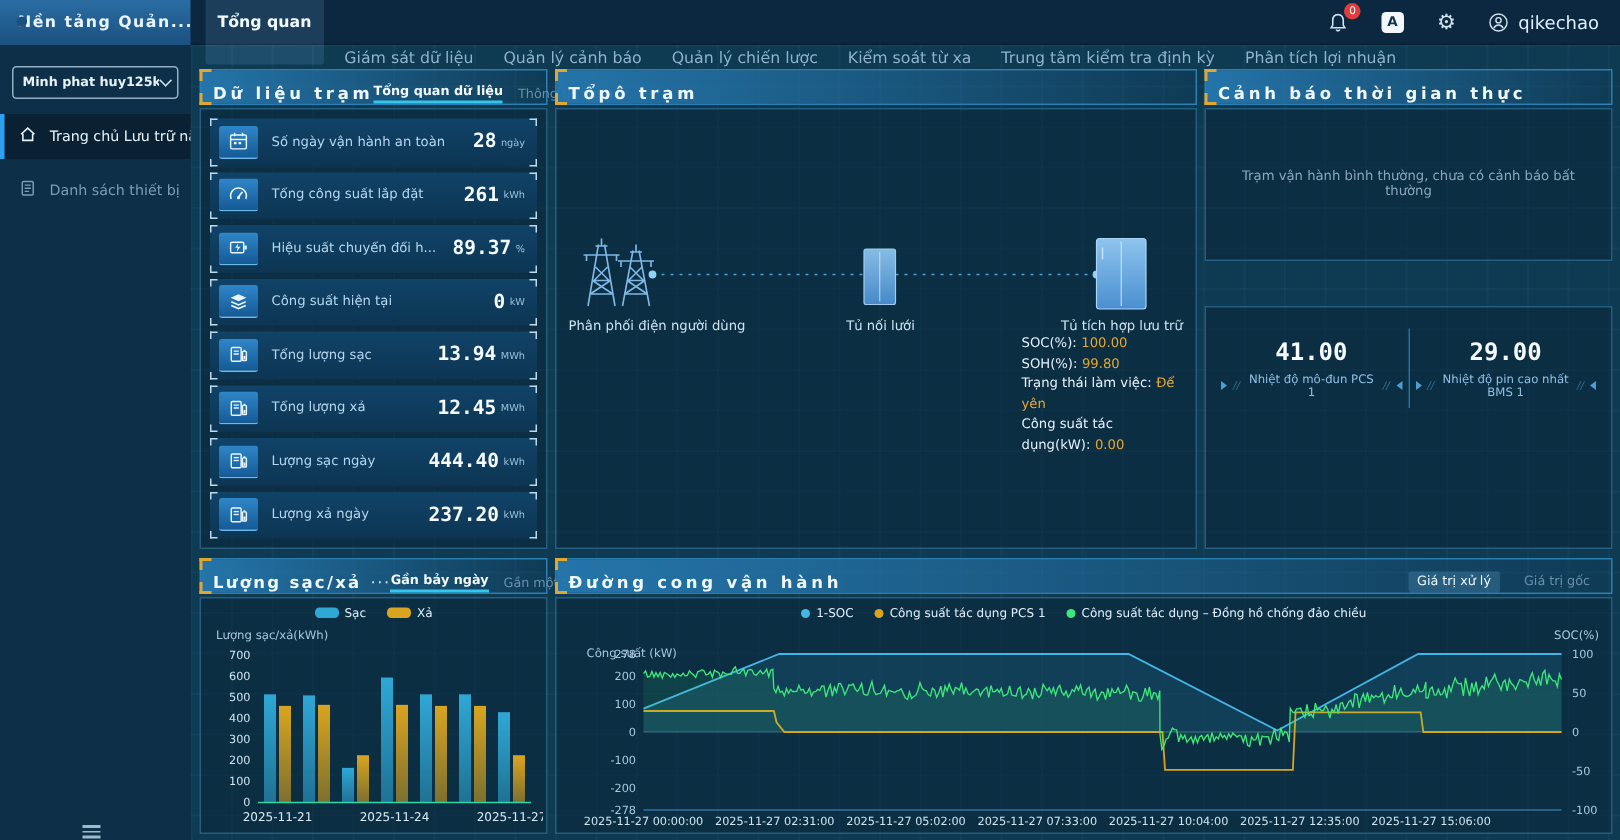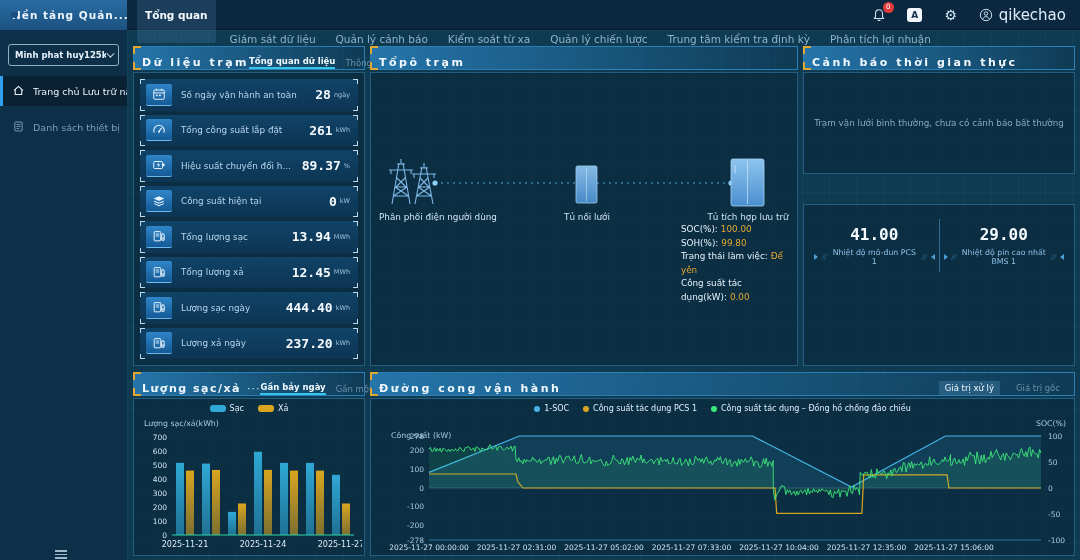--- a/index.html
+++ b/index.html
@@ -14,21 +14,21 @@
   #logo-text { color:#eaf4fd; font-size:10.5px; font-weight:bold; letter-spacing:1px; white-space:nowrap; }
   #nav-menu { display:flex; align-items:center; height:30px; margin-left:6px; }
   .nav-item { font-size:10.5px; color:#8fb3cd; padding:0 10px; line-height:30px; cursor:pointer; white-space:nowrap;margin-top:48px; }
   .nav-item.active { color:#f2faff; font-weight:bold; background:rgba(130,200,250,0.14); border-radius:2px; line-height:22px; margin:4px 4px; padding:17px 8px; }
   #nav-right { position:absolute; right:14px; top:0; height:30px; display:flex; align-items:center; gap:20px; }
   .nav-icon { position:relative; width:16px; height:16px; display:flex; align-items:center; justify-content:center; cursor:pointer; }
   #bell-badge { position:absolute; top:-5px; right:-7px; min-width:11px; height:11px; border-radius:6px; background:#e23b3b; color:#fff; font-size:7px; line-height:11px; text-align:center; padding:0 2px; }
   #translate-box { width:15px; height:14px; background:#f2f7fb; border-radius:3px; color:#14324b; font-size:9px; font-weight:bold; text-align:center; line-height:14px; }
   #gear-glyph { color:#cfe3f0; font-size:14px; line-height:16px; }
   #user-area { display:flex; align-items:center; gap:6px; cursor:pointer; }
-  #user-name { color:#dfeefc; font-size:15px; }
+  #user-name { color:#dfeefc; font-size:12px; }
 
   
   #sidebar { position:absolute; left:0; top:30px; width:127px; height:530px; background:#0d3048; z-index:4; }
   #station-select { margin:14px 8px 10px 8px; height:22px; border:1px solid #93afc4; border-radius:3px; display:flex; align-items:center; justify-content:space-between; padding:0 6px; cursor:pointer; }
   #station-select span { color:#e8f2fa; font-size:8.5px; font-weight:bold; white-space:nowrap; overflow:hidden; }
   .chev { width:6px; height:6px; border-right:1.5px solid #cfe0ee; border-bottom:1.5px solid #cfe0ee; transform:rotate(45deg) translateY(-2px); flex-shrink:0; }
   .side-item { display:flex; align-items:center; gap:8px; height:30px; padding-left:12px; cursor:pointer; color:#7f9cb5; font-size:9.5px; margin-top:6px; }
   .side-item.active { background:#0a2133; color:#e8f4fd; border-left:3px solid #2f9ff0; padding-left:9px; border-top:1px solid #1a4archive66; }
   .side-item svg { flex-shrink:0; }
   .side-item .side-label { white-space:nowrap; overflow:hidden; }
@@ -101,22 +101,22 @@
 
   <div id="navbar">
     <div id="logo-area">
       <div id="logo-ring"></div>
       <span id="logo-text">Nền tảng Quản...</span>
     </div>
     <div id="nav-menu">
         <div class="nav-item active">Tổng quan</div>
         <div class="nav-item">Giám sát dữ liệu</div>
         <div class="nav-item">Quản lý cảnh báo</div>
+        <div class="nav-item">Quản lý chiến lược</div>
         <div class="nav-item">Kiểm soát từ xa</div>
-        <div class="nav-item">Quản lý chiến lược</div>
         <div class="nav-item">Trung tâm kiểm tra định kỳ</div>
         <div class="nav-item">Phân tích lợi nhuận</div>
       </div>
     <div id="nav-right">
       <div class="nav-icon">
         <svg width="14" height="14" viewBox="0 0 16 16">
             <path d="M8 2 C5.3 2 4 4 4 6.5 V10 L2.8 12 H13.2 L12 10 V6.5 C12 4 10.7 2 8 2 Z" fill="none" stroke="#cfe3f0" stroke-width="1.2"></path>
             <path d="M6.6 13.4 a1.5 1.5 0 0 0 2.8 0" fill="none" stroke="#cfe3f0" stroke-width="1.2"></path>
           </svg>
         <span id="bell-badge">0</span>
@@ -359,21 +359,21 @@
             <div><span class="lbl">Công suất tác dụng(kW):</span><span class="val">0.00</span></div>
           </div>
       </div>
     </div>
 
     <div class="panel" style="left:676px; top:16px; width:272px; height:128px;">
       <div class="panel-header">
         <span class="panel-title">Cảnh báo thời gian thực</span>
       </div>
       <div class="panel-body">
-        <div id="alert-msg">Trạm vận lưới bình thường, chưa có cảnh báo bất thường</div>
+        <div id="alert-msg">Trạm vận hành bình thường, chưa có cảnh báo bất thường</div>
       </div>
     </div>
 
     <div class="panel" style="left:676px; top:148px; width:272px; height:188px;">
       <div class="panel-body">
         <div id="env-cells">
             <div class="env-cell">
               <div class="env-value">41.00</div>
               <div class="env-label-row">
                 <span class="tri-r"></span>

